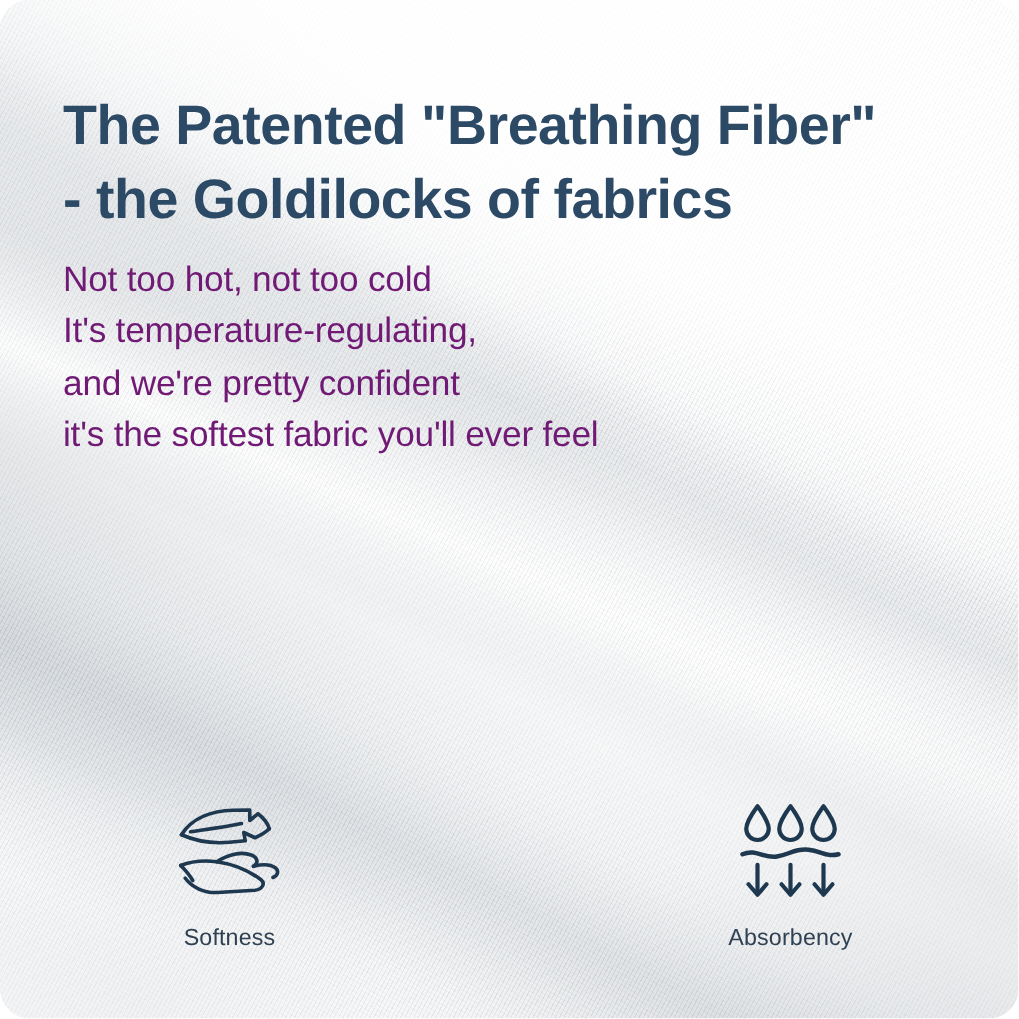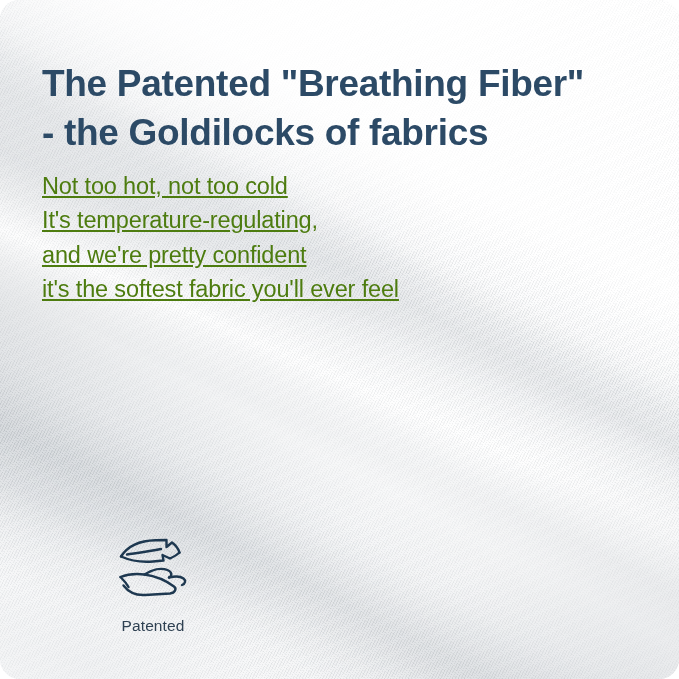--- a/index.html
+++ b/index.html
@@ -139,27 +139,26 @@
     font-weight: 600;
     letter-spacing: -0.3px;
     white-space: pre-line;
   }
 
   #subcopy {
     position: absolute;
     left: 42px;
     top: 145px;
     width: 470px;
-    color: #4d7c0f;
+    color: #701a75;
     font-size: 23.5px;
     line-height: 34.5px;
     font-weight: 400;
     letter-spacing: -0.15px;
     white-space: pre-line;
-    text-decoration: underline;
   }
 
   #features {
     position: absolute;
     left: 60px;
     top: 532px;
     width: 560px;
     display: flex;
     justify-content: space-between;
     align-items: flex-start;
@@ -227,20 +226,40 @@
 
             <path d="M30.5 38.5 C38 33.5, 47 31.5, 53.5 34 C58 35.8, 58.5 39.5, 55 41.5"></path>
 
             <path d="M55 41.5 C61 40, 66.5 40.2, 69.5 42.5 C72 44.4, 71.5 47.5, 68 49"></path>
 
             <path d="M6.5 41 C14 38, 22.5 37.5, 30.5 38.5 C41 40, 52 44.5, 60 50.5 C63 52.8, 61 57, 56 57.5 L31 59 C22 59.5, 14 55.5, 9.5 49.5"></path>
 
             <path d="M6.5 41 C10 44.5, 12.5 47.5, 14.5 51"></path>
           </svg>
         </div>
-        <div class="feature-label">Patented</div>
+        <div class="feature-label">Softness</div>
       </div>
 
 
+      <div class="feature">
+        <div class="feature-icon">
+          <svg class="ic" width="70" height="68" viewBox="0 0 70 68" fill="none" stroke="#1e3850" stroke-width="2.8" stroke-linecap="round" stroke-linejoin="round">
+
+            <path d="M13 3.5 C13 3.5, 5.5 13.5, 5.5 18.5 C5.5 22.8, 8.9 26, 13 26 C17.1 26, 20.5 22.8, 20.5 18.5 C20.5 13.5, 13 3.5, 13 3.5 Z"></path>
+            <path d="M35 3.5 C35 3.5, 27.5 13.5, 27.5 18.5 C27.5 22.8, 30.9 26, 35 26 C39.1 26, 42.5 22.8, 42.5 18.5 C42.5 13.5, 35 3.5, 35 3.5 Z"></path>
+            <path d="M57 3.5 C57 3.5, 49.5 13.5, 49.5 18.5 C49.5 22.8, 52.9 26, 57 26 C61.1 26, 64.5 22.8, 64.5 18.5 C64.5 13.5, 57 3.5, 57 3.5 Z"></path>
+
+            <path d="M3 35.5 C12 31.5, 17 38.5, 26 37 C35 35.5, 38 31.5, 47 32.5 C56 33.5, 59 37.5, 67 35.5" stroke-width="3"></path>
+
+            <path d="M13 42.5 L13 62"></path>
+            <path d="M7 55.5 L13 62.5 L19 55.5"></path>
+            <path d="M35 42.5 L35 62"></path>
+            <path d="M29 55.5 L35 62.5 L41 55.5"></path>
+            <path d="M57 42.5 L57 62"></path>
+            <path d="M51 55.5 L57 62.5 L63 55.5"></path>
+          </svg>
+        </div>
+        <div class="feature-label">Absorbency</div>
+      </div>
 
     </div>
   </div>
 </div>
 
 </body></html>

